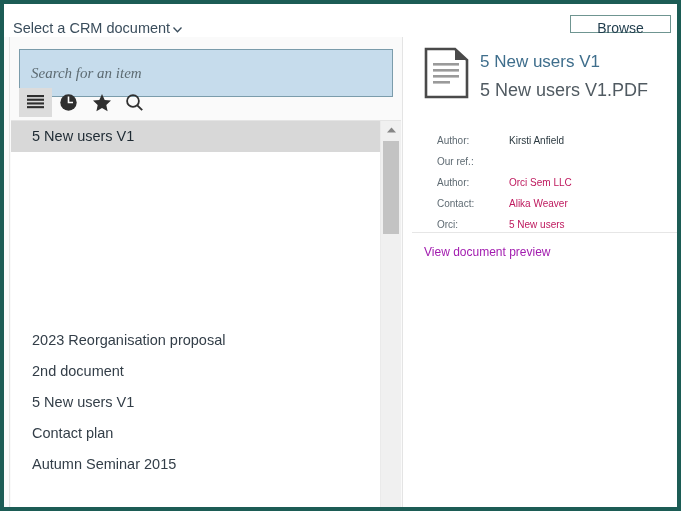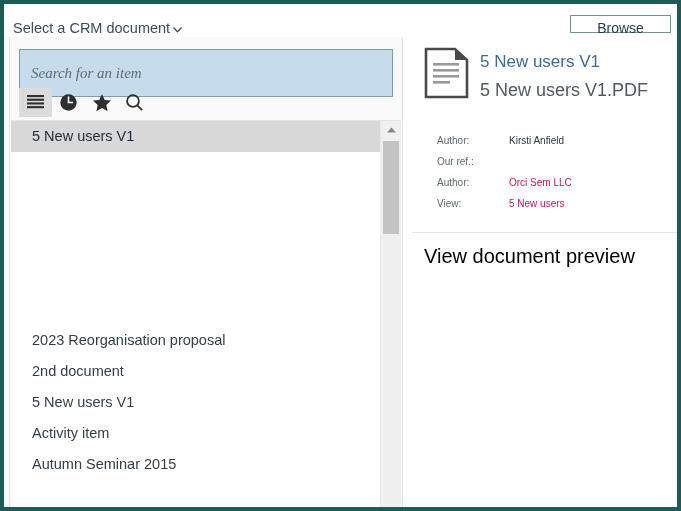--- a/index.html
+++ b/index.html
@@ -279,22 +279,22 @@
     left: 9px;
     right: 0;
     top: 195px;
     height: 1px;
     background: #e6e6e6;
   }
   .preview-link {
     position: absolute;
     left: 21px;
     top: 208px;
-    font-size: 20px;
-    color: #000000;
+    font-size: 12px;
+    color: #a21caf;
     cursor: pointer;
     white-space: nowrap;
   }
 </style>
 </head>
 <body>
 
 <div id="app">
 
   <div class="topbar">
@@ -352,21 +352,21 @@
       <div class="list-area">
         <div class="list-rows">
 
           <div class="list-item selected">5 New users V1</div>
 
           <div style="height:173px"></div>
 
           <div class="list-item">2023 Reorganisation proposal</div>
           <div class="list-item">2nd document</div>
           <div class="list-item">5 New users V1</div>
-          <div class="list-item">Activity item</div>
+          <div class="list-item">Contact plan</div>
           <div class="list-item">Autumn Seminar 2015</div>
         </div>
 
         <div class="scrollbar">
           <div class="sb-arrow">
             <svg width="11" height="8" viewBox="0 0 11 8">
               <path d="M5.5 1.5 L10 6.5 L1 6.5 Z" fill="#868686"></path>
             </svg>
           </div>
           <div class="sb-thumb"></div>
@@ -400,21 +400,25 @@
         </div>
         <div class="meta-row">
           <span class="meta-label">Our ref.:</span>
           <span class="meta-value"></span>
         </div>
         <div class="meta-row">
           <span class="meta-label">Author:</span>
           <span class="meta-value link">Orci Sem LLC</span>
         </div>
         <div class="meta-row">
-          <span class="meta-label">View:</span>
+          <span class="meta-label">Contact:</span>
+          <span class="meta-value link">Alika Weaver</span>
+        </div>
+        <div class="meta-row">
+          <span class="meta-label">Orci:</span>
           <span class="meta-value link">5 New users</span>
         </div>
       </div>
 
       <div class="preview-sep"></div>
       <div class="preview-link">View document preview</div>
     </div>
   </div>
 </div>
 

